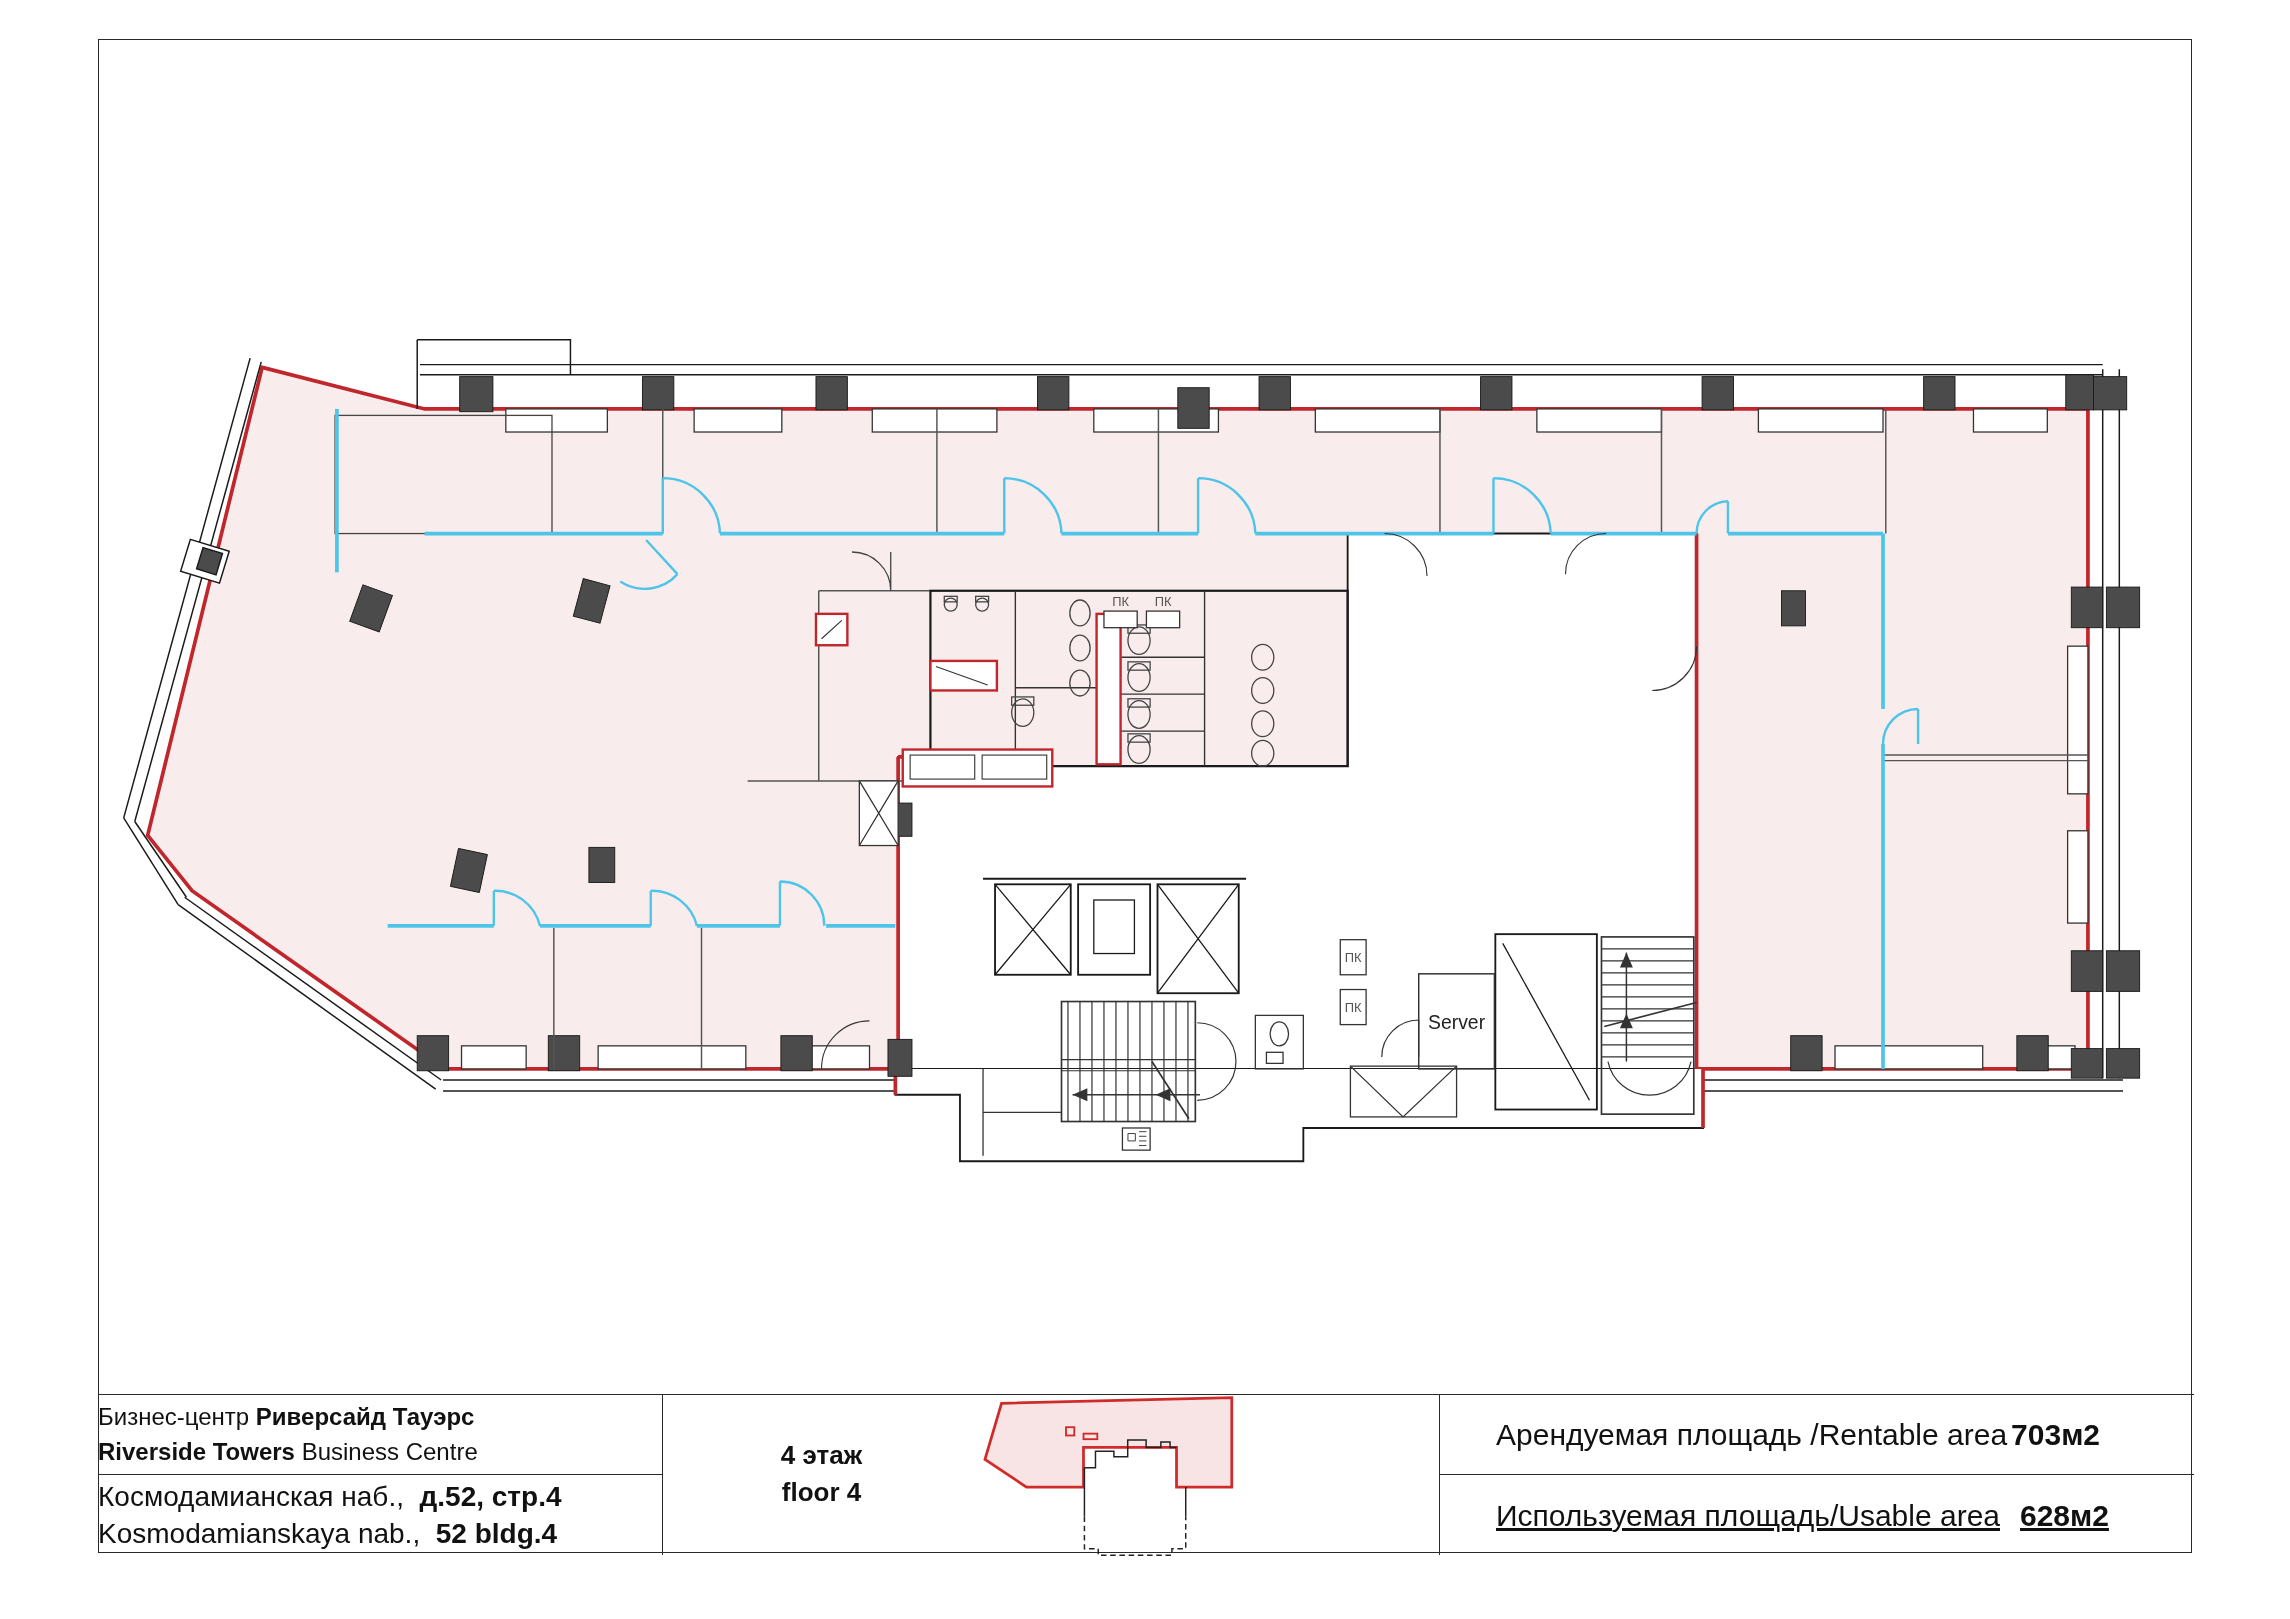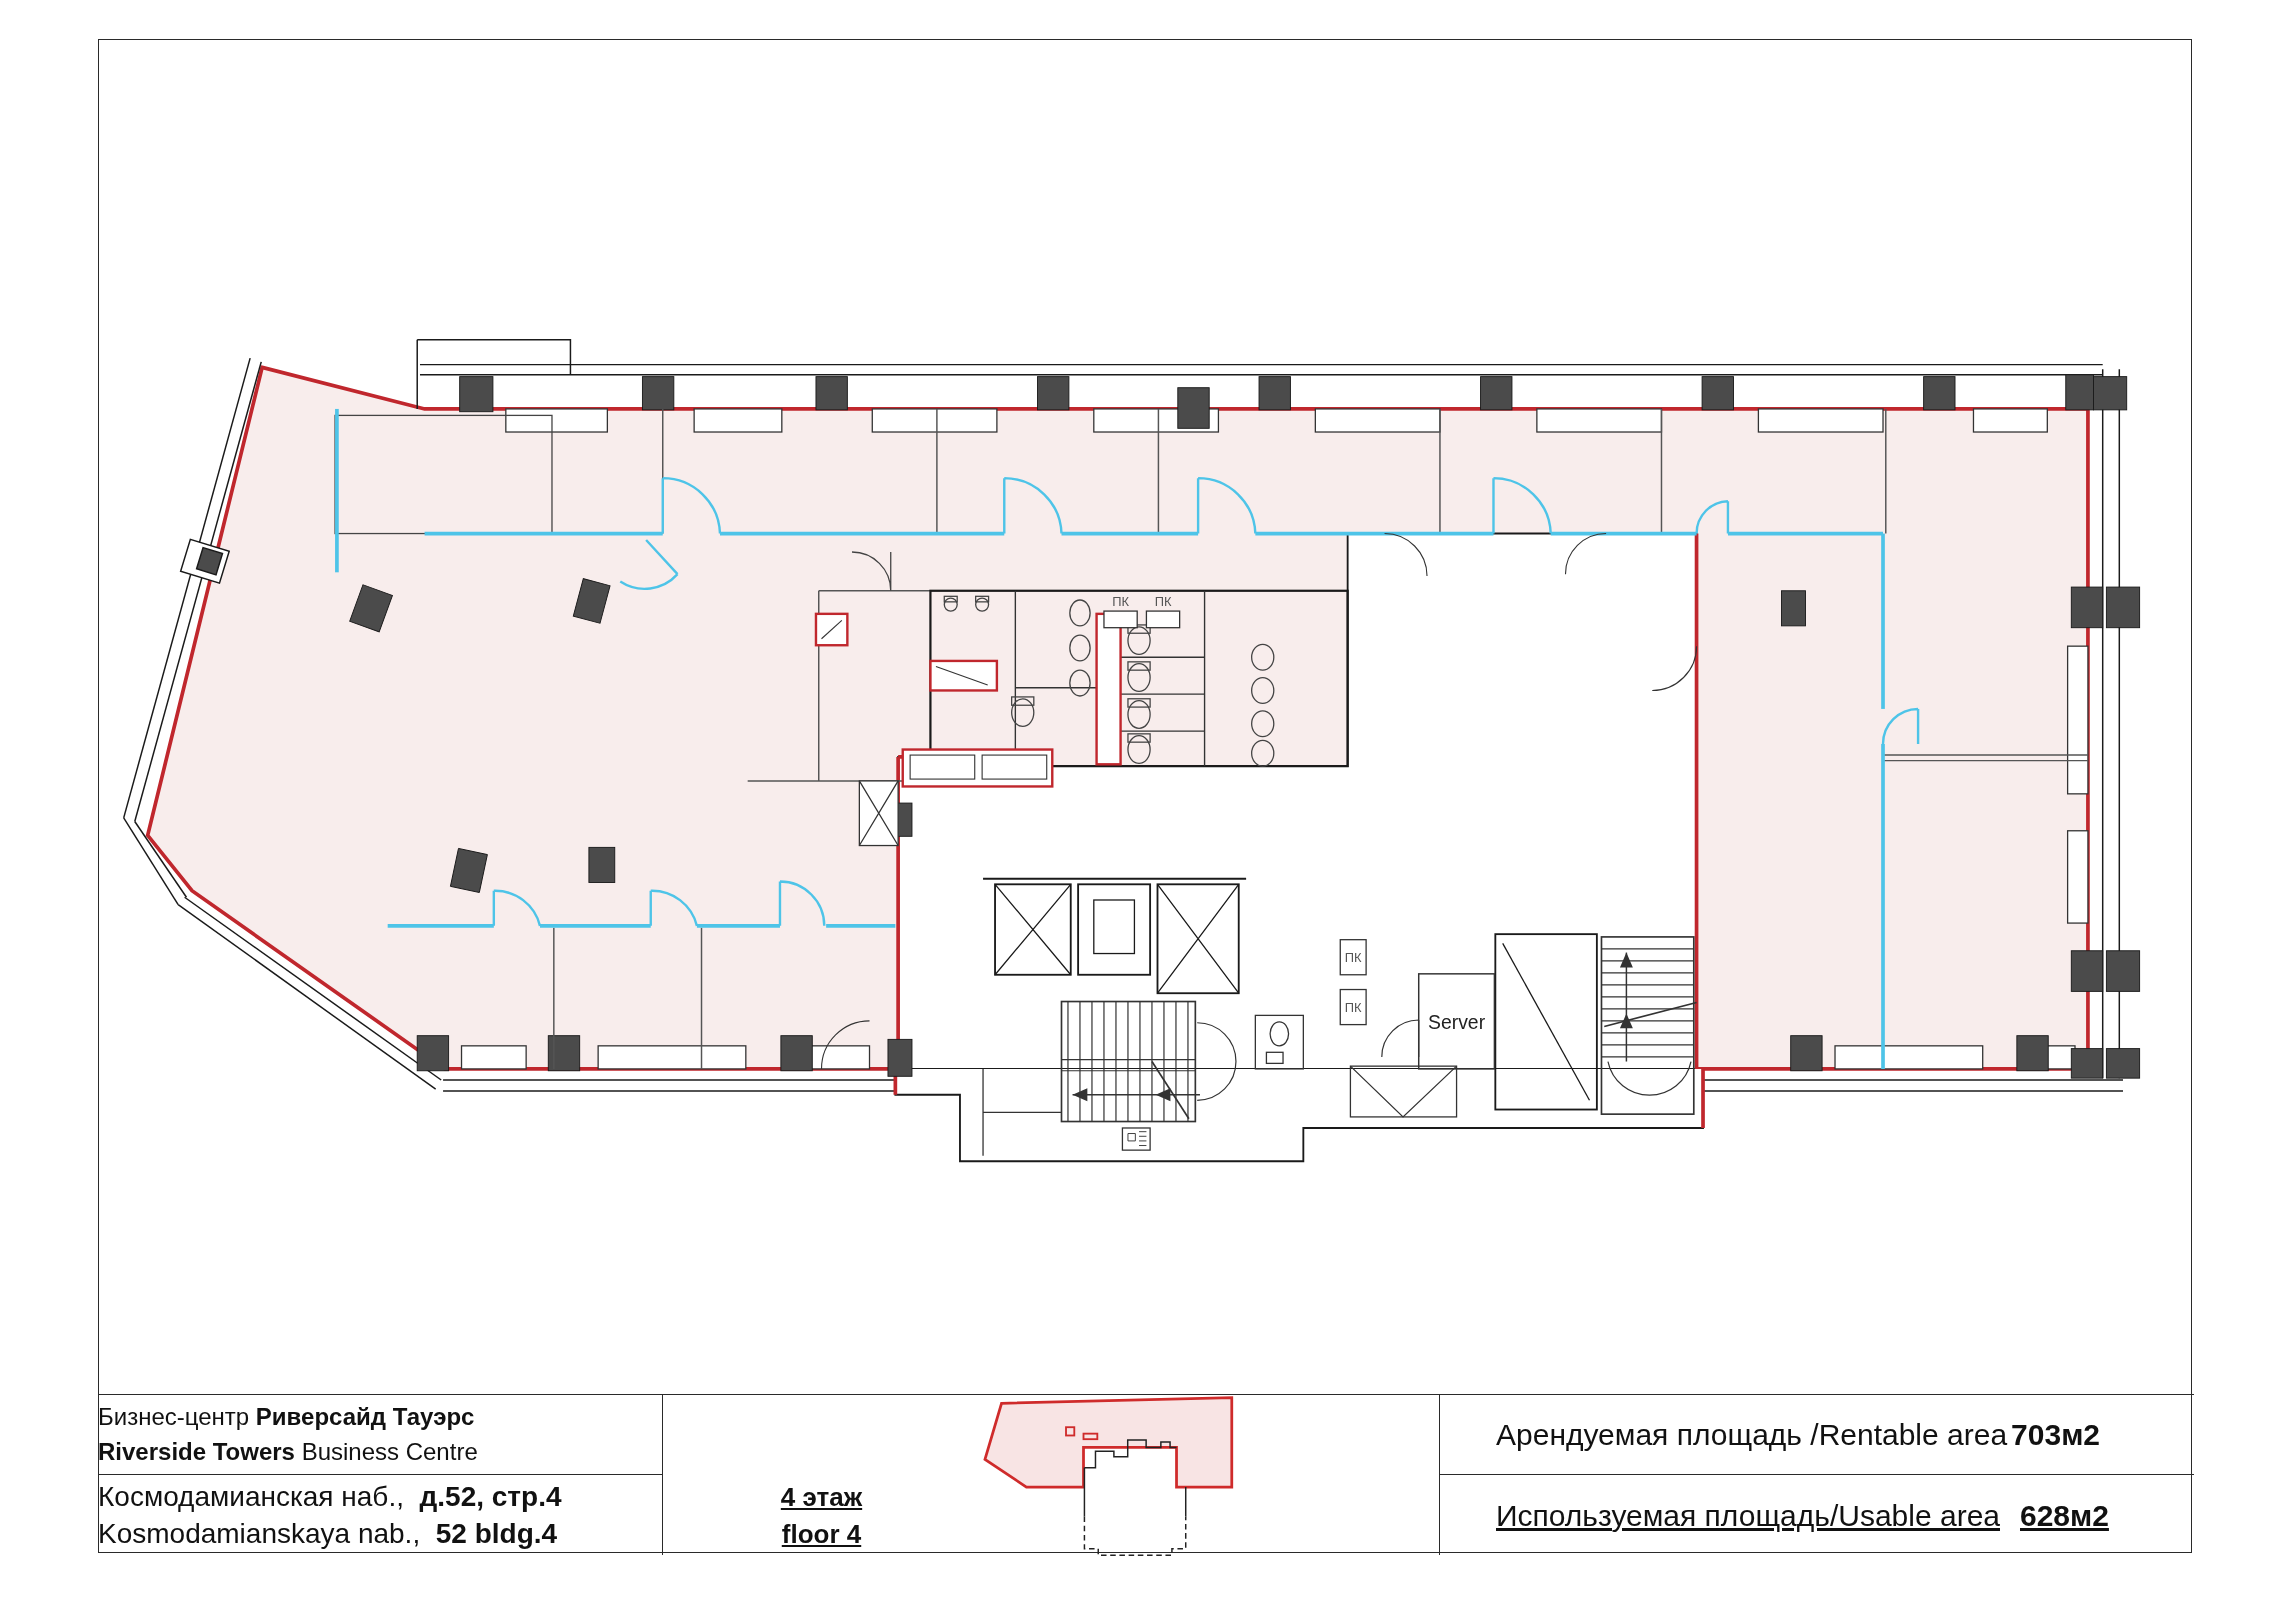--- a/index.html
+++ b/index.html
@@ -10,21 +10,21 @@
   
   .tb-cell{position:absolute;box-sizing:border-box;}
   .tb-vline{position:absolute;top:1394px;height:161px;width:0;border-left:1.8px solid #2a2a2a;}
   .tb-hline{position:absolute;height:0;border-top:1.8px solid #2a2a2a;}
   .tb-topline{position:absolute;left:98px;top:1394px;width:2096px;border-top:1.8px solid #2a2a2a;}
   .tb-text{display:flex;flex-direction:column;justify-content:center;align-items:flex-start;text-align:center;}
   .tb-text .ln{font-size:24px;line-height:35px;white-space:pre;}
   .tb-addr .ln{font-size:28px;line-height:37px;}
   .bold{font-weight:bold;}
   .floor-label{position:absolute;left:683px;top:1394px;width:277px;height:159px;display:flex;flex-direction:column;
-               justify-content:flex-end;align-items:center;font-weight:bold;font-size:26px;line-height:37px;text-decoration:underline;}
+               justify-content:center;align-items:center;font-weight:bold;font-size:26px;line-height:37px;}
   .area-row{position:absolute;left:1441px;width:751px;height:79px;display:flex;align-items:center;
             padding-left:55px;font-size:30px;box-sizing:border-box;white-space:pre;}
   .area-row .val{font-weight:bold;margin-left:4px;}
 </style>
 </head>
 <body>
 
 <div class="page">
 
   <div class="page-border"></div>

